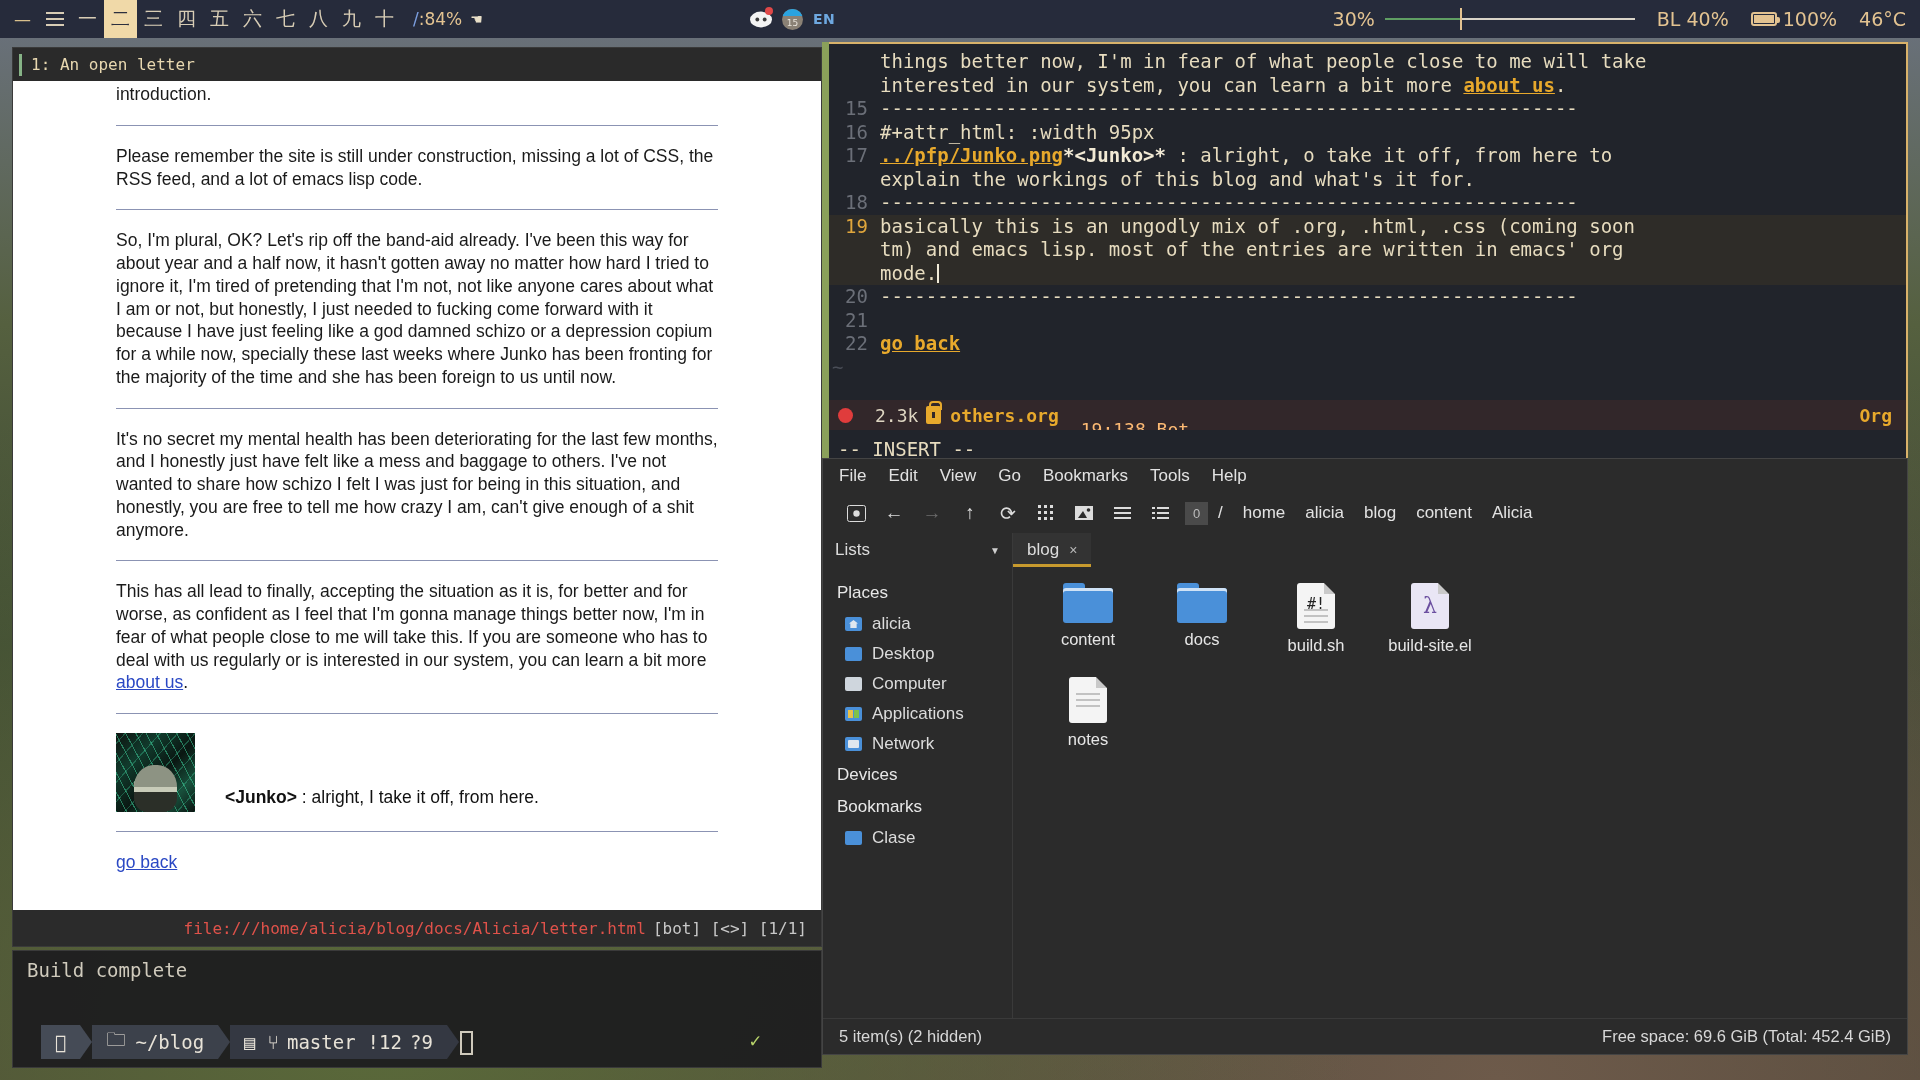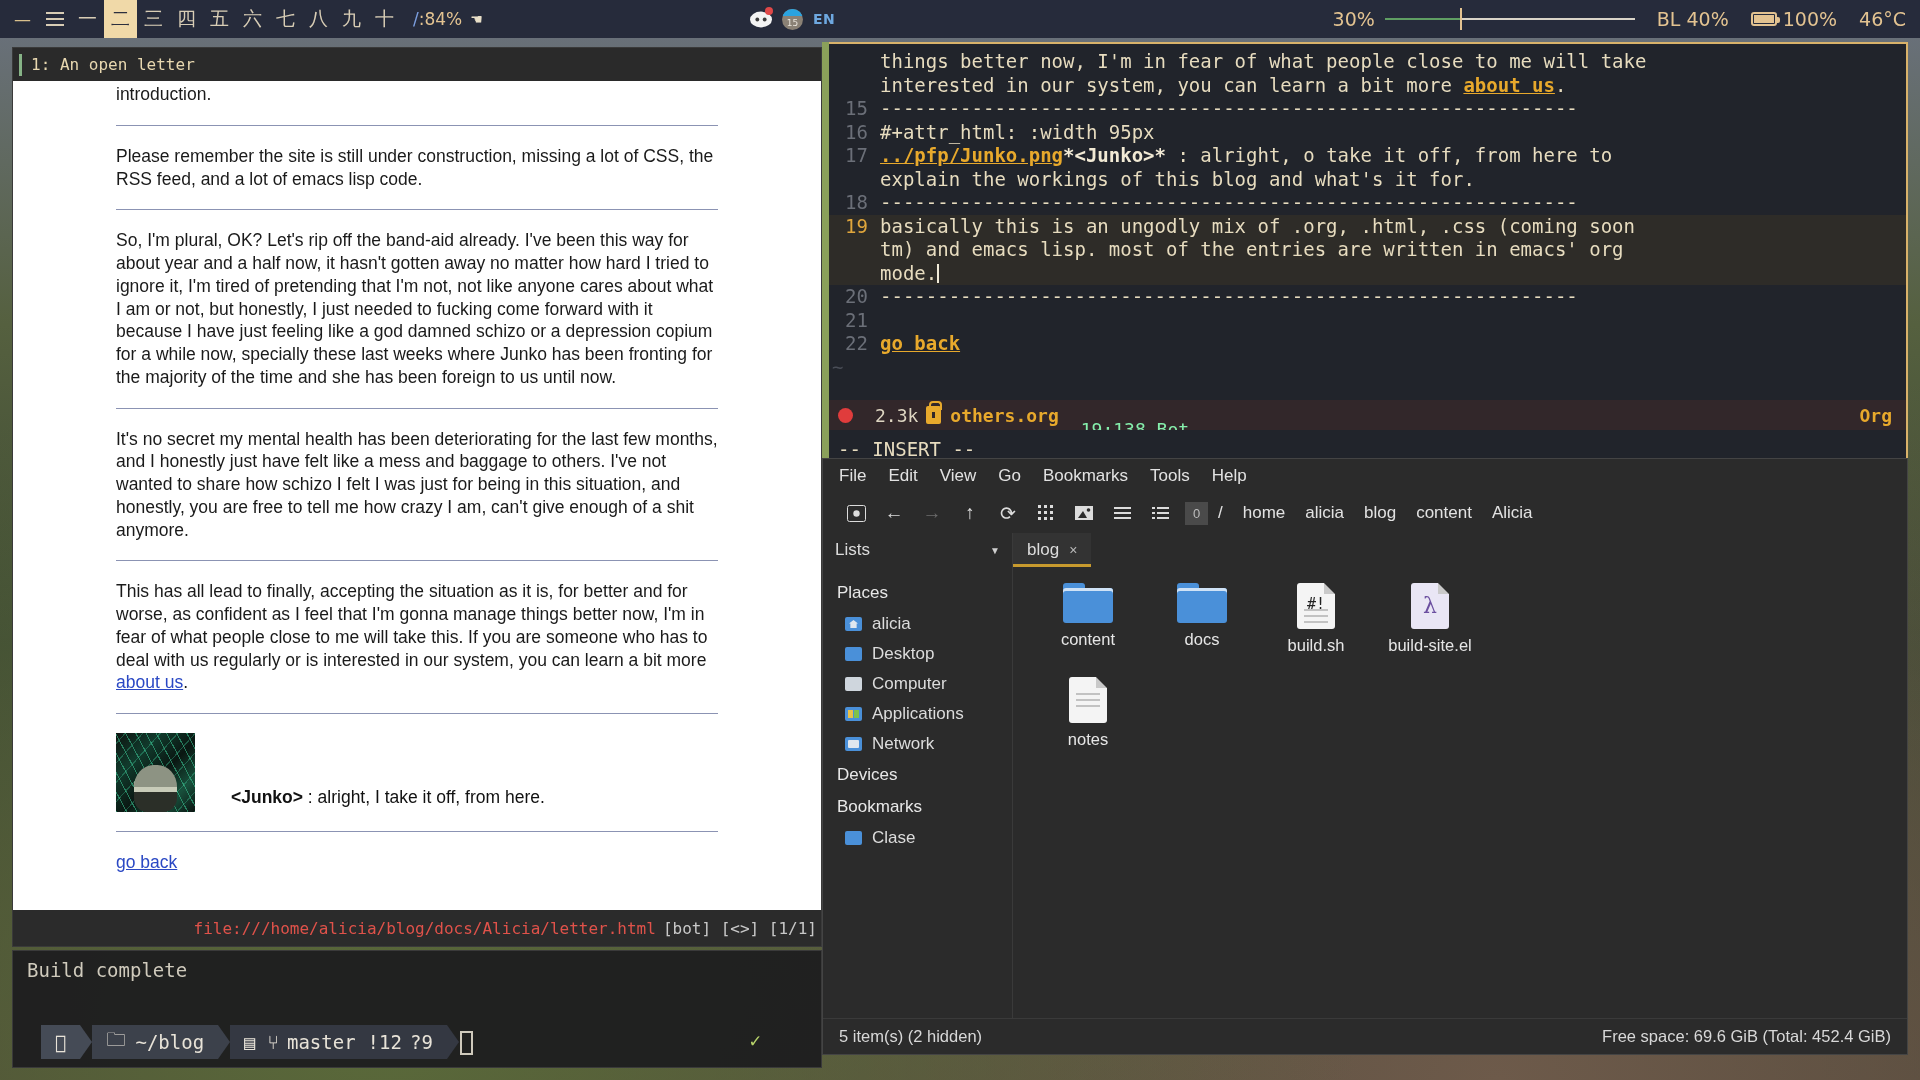--- a/index.html
+++ b/index.html
@@ -65,42 +65,42 @@
   .br-content {
     position:absolute; left:0; right:0; top:-22px;
     padding:24px 103px 0 103px;
     color:#1a1a1a;
     font-family:"Liberation Sans", sans-serif;
     font-size:17.5px; line-height:1.30;
   }
   .br-content p { margin:0; }
   .hr { height:1px; background:#8b93b3; margin:19px 0; }
   .br-link { color:#2a48c4; text-decoration:underline; }
-  .pfp-row { display:flex; align-items:flex-end; gap:16px; margin-top:4px; }
+  .pfp-row { display:flex; align-items:flex-end; gap:10px; margin-top:4px; }
   .pfp {
     width:79px; height:79px; flex:none;
     background:
       radial-gradient(circle at 34% 66%, #b9c0ab 0 12%, rgba(0,0,0,0) 13%),
       linear-gradient(135deg,#0d1410 0%,#113a2c 28%,#0a1712 55%,#18503c 78%,#0b1310 100%);
     position:relative; overflow:hidden;
   }
   .pfp::before{
     content:""; position:absolute; inset:0;
     background:
       repeating-linear-gradient(62deg, rgba(60,200,150,.55) 0 1px, rgba(0,0,0,0) 1px 9px),
       repeating-linear-gradient(-48deg, rgba(60,200,150,.35) 0 1px, rgba(0,0,0,0) 1px 13px);
   }
   .pfp::after{
     content:""; position:absolute; left:23%; top:40%; width:54%; height:60%;
     background:linear-gradient(180deg,#8d9383 0 46%, #c7cbb8 46% 58%, #2b2f28 58% 100%);
     border-radius:46% 46% 30% 30%;
   }
   .pfp-cap { font-size:17.5px; color:#111; padding-left:20px; padding-bottom:3px; }
   .pfp-cap b { font-weight:bold; }
-  .br-status { height:36px; background:#2b2b2b; display:flex; align-items:center; justify-content:flex-end; padding-right:4px;
+  .br-status { height:36px; background:#2b2b2b; display:flex; align-items:center; justify-content:flex-end; padding-right:14px;
                font-family:"DejaVu Sans Mono", monospace; font-size:16px; }
   .st-url { color:#e0524a; }
   .st-flags { color:#c8c8c8; margin-left:7px; }
 
   
   #terminal {
     position:absolute; left:12px; top:950px; width:810px; height:118px;
     background:rgba(28,28,30,.93); border:1px solid #3a3a3a; z-index:11;
     font-family:"DejaVu Sans Mono", monospace; color:#d6d2c4;
   }
@@ -132,21 +132,21 @@
   .em-modeline {
     height:30px; background:#32272a; display:flex; align-items:center; padding:0 14px;
     font-size:18px; color:#ded6c2;
   }
   .ml-dot { width:15px; height:15px; border-radius:50%; background:#e03c3c; margin-right:22px; }
   .ml-size { margin-right:8px; color:#ded6c2; }
   .ml-lock { width:15px; height:18px; background:#e8a92c; border-radius:2px; position:relative; margin-right:9px; }
   .ml-lock::before{content:"";position:absolute;left:3px;top:-5px;width:9px;height:7px;border:2px solid #e8a92c;border-bottom:none;border-radius:4px 4px 0 0;}
   .ml-lock::after{content:"";position:absolute;left:6px;top:6px;width:3px;height:6px;background:#32272a;}
   .ml-file { color:#e8a92c; font-weight:bold; margin-right:22px; }
-  .ml-pos { color:#86efac;margin-top:28px; }
+  .ml-pos { color:#fdba74;margin-top:28px; }
   .ml-mode { margin-left:auto; color:#e8a92c; font-weight:bold; }
   .em-echo { height:38px; display:flex; align-items:center; padding-left:14px; font-size:19px; color:#e7dcbf; background:#21242b; }
   .em-gutter { position:absolute; left:-2px; top:-2px; bottom:-2px; width:7px; background:#8aa05a; }
 
   
   #fm {
     position:absolute; left:822px; top:458px; width:1086px; height:597px;
     background:#2b2b2b; border:1px solid #444; z-index:12;
     display:flex; flex-direction:column;
     font-family:"Liberation Sans", sans-serif; color:#dcdcdc;

